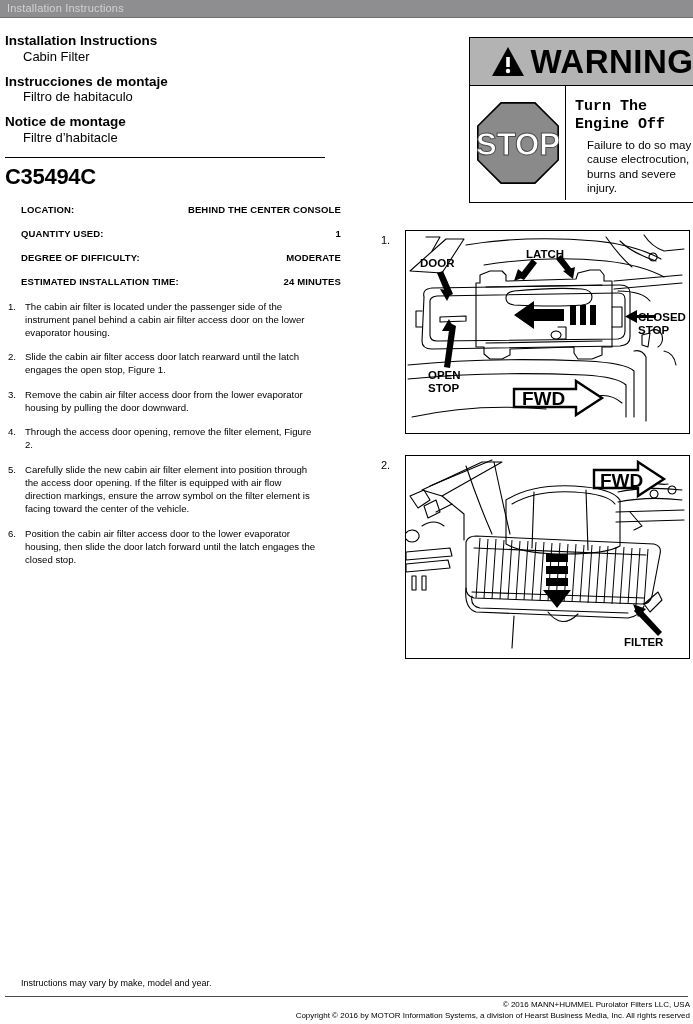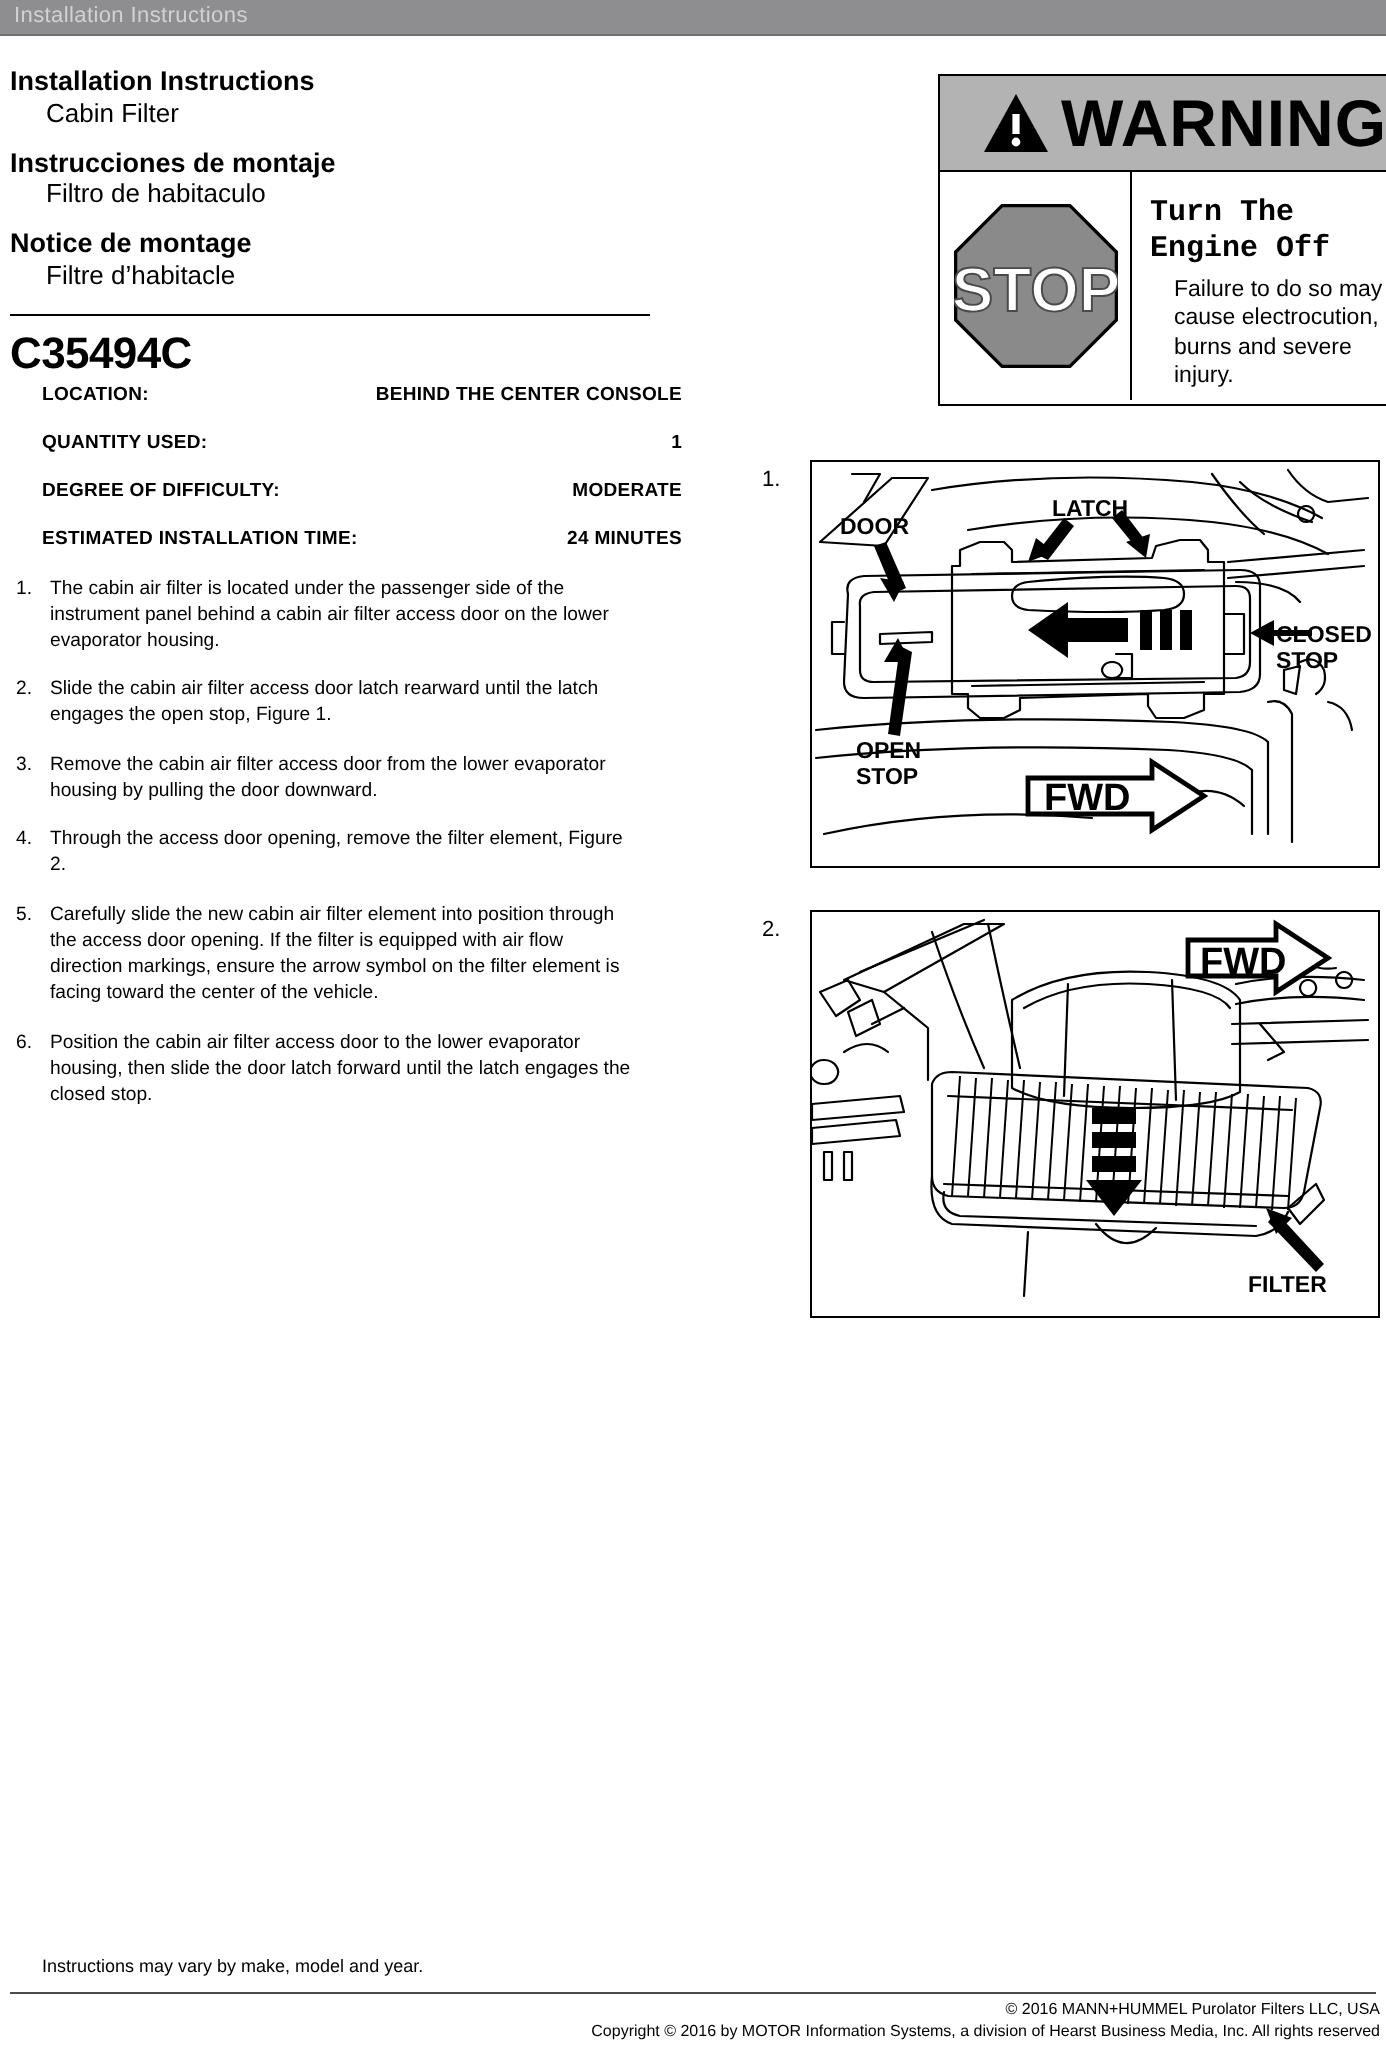--- a/index.html
+++ b/index.html
@@ -54,21 +54,21 @@
     width: 320px;
     height: 0;
     border-top: 1.6px solid #000;
     margin: 11px 0 8px 0;
   }
   .part-number {
     font-size: 22px;
     font-weight: bold;
     letter-spacing: -0.3px;
     line-height: 1;
-    margin-bottom: 4px;
+    margin-bottom: 16px;
   }
 
   
   .specs { width: 320px; margin-left: 16px; }
   .spec-row {
     display: flex;
     justify-content: space-between;
     align-items: baseline;
     font-size: 9.5px;
     font-weight: bold;

